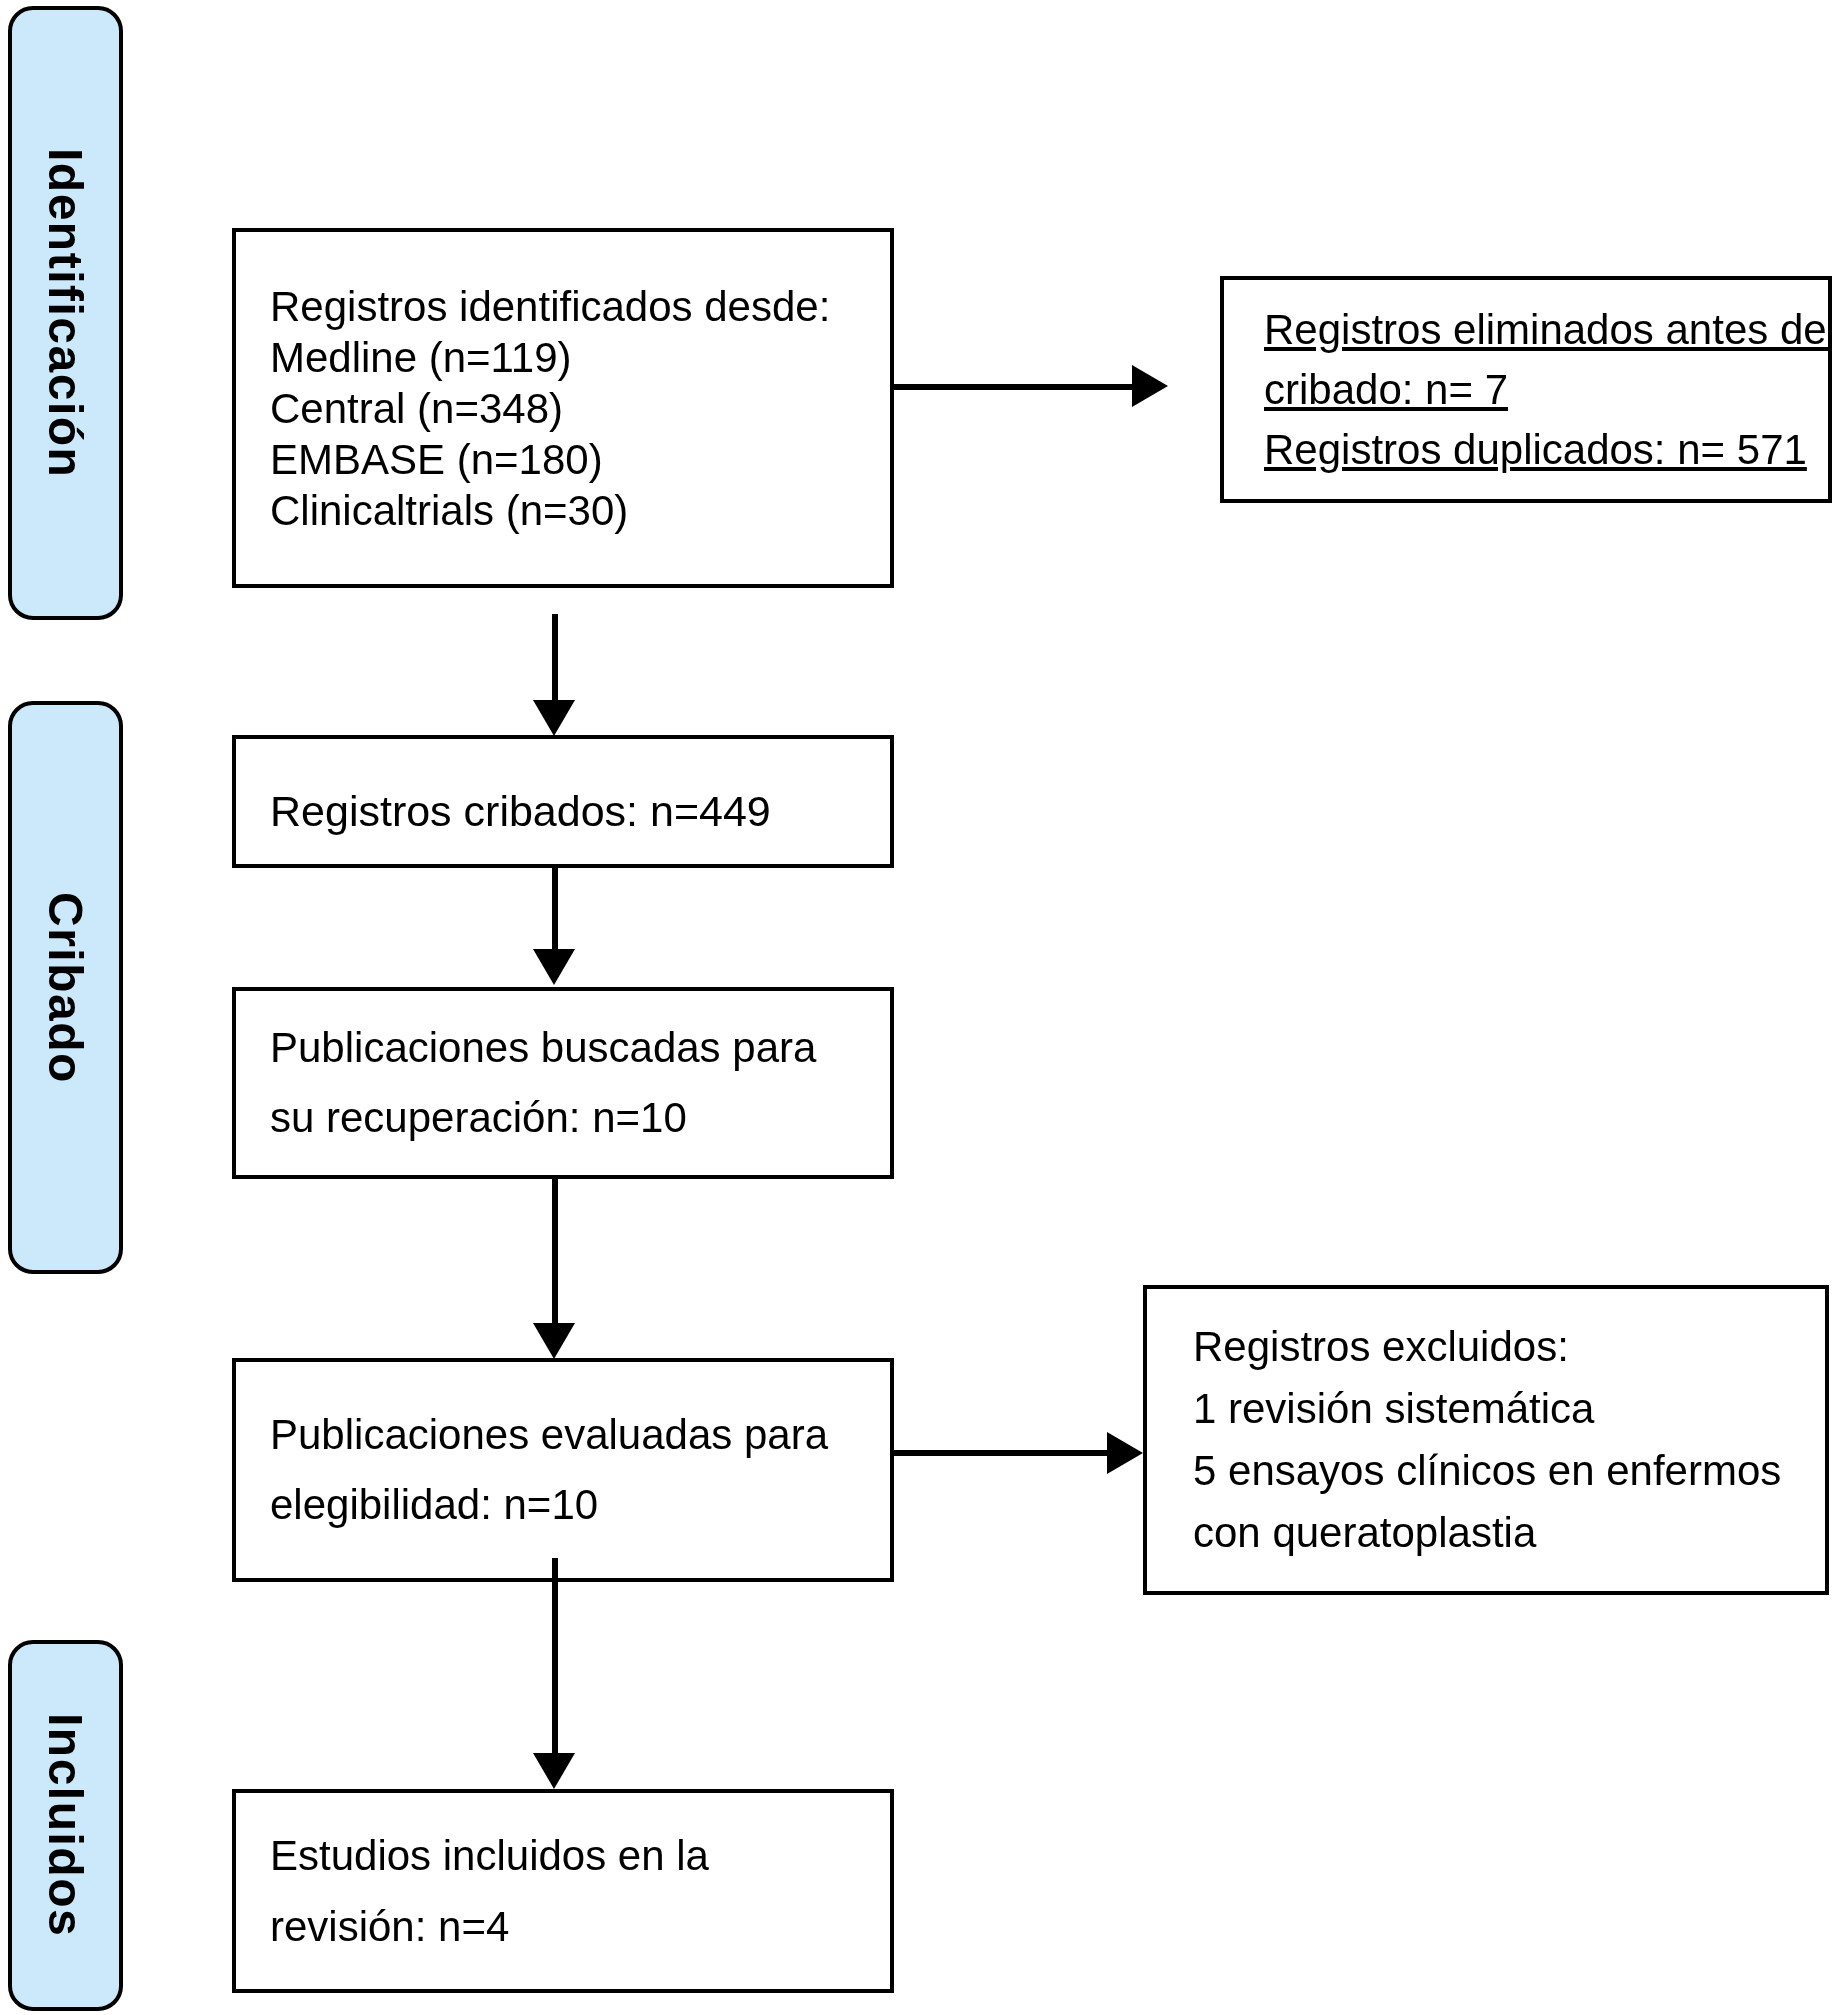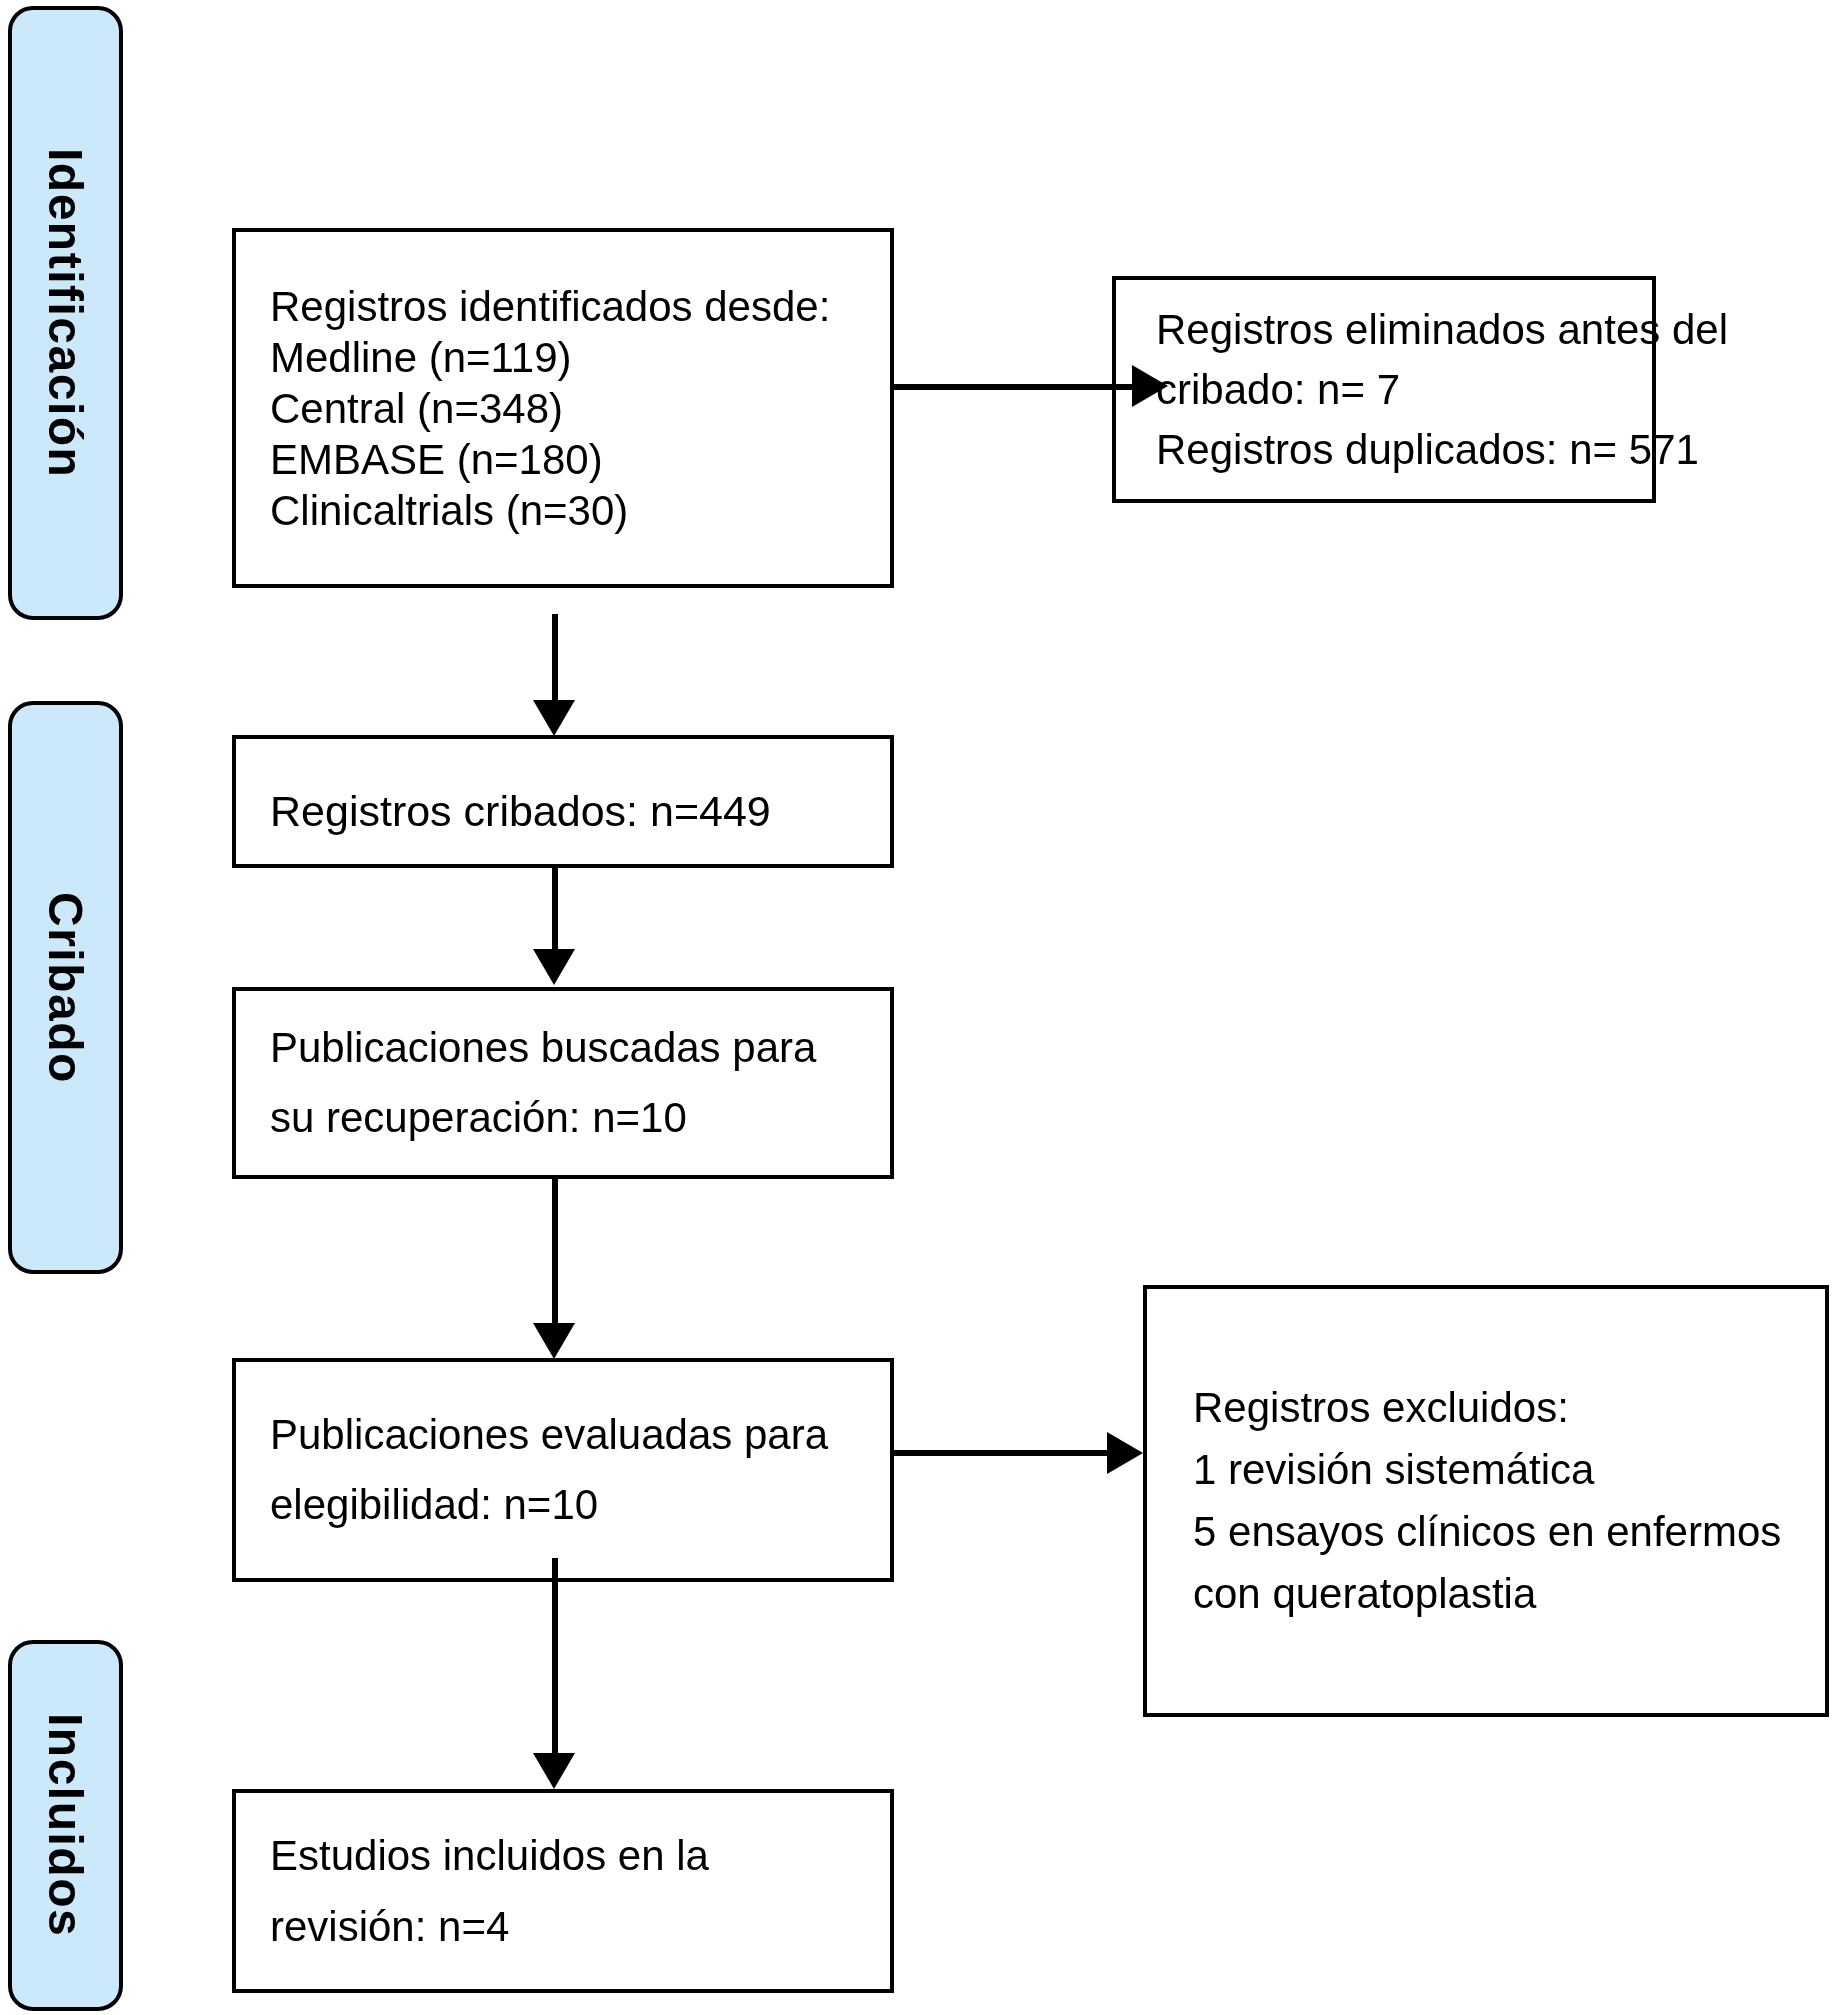--- a/index.html
+++ b/index.html
@@ -48,33 +48,33 @@
     flex-direction: column;
     justify-content: center;
     padding-left: 34px;
     padding-right: 31px;
   }
   .fbox .ln { font-size: 42px; line-height: 53px; white-space: nowrap; }
 
   #box-identified { left: 232px; top: 228px;  width: 662px; height: 360px; }
   #box-identified .ln { line-height: 51px; }
 
-  #box-removed    { left: 1112px; top: 276px; width: 544px; height: 227px; padding-left: 40px; }
+  #box-removed    { left: 1220px; top: 276px; width: 612px; height: 227px; padding-left: 40px; text-decoration: underline; }
   #box-removed .ln { line-height: 60px; }
 
   #box-screened   { left: 232px; top: 735px;  width: 662px; height: 133px; }
   #box-screened .ln { font-size: 43px; margin-top: 20px; }
 
   #box-sought     { left: 232px; top: 987px; width: 662px; height: 192px; }
   #box-sought .ln { line-height: 70px; }
 
   #box-assessed   { left: 232px; top: 1358px; width: 662px; height: 224px; }
   #box-assessed .ln { line-height: 70px; }
 
-  #box-excluded   { left: 1143px; top: 1285px; width: 686px; height: 432px; padding-left: 46px; }
+  #box-excluded   { left: 1143px; top: 1285px; width: 686px; height: 310px; padding-left: 46px; }
   #box-excluded .ln { line-height: 62px; }
 
   #box-included   { left: 232px; top: 1789px; width: 662px; height: 204px; }
   #box-included .ln { line-height: 71px; }
 
   
   .vline { position: absolute; width: 6.2px; background: #000000; }
   .hline { position: absolute; height: 6.2px; background: #000000; }
   .head-down {
     position: absolute; width: 0; height: 0;

